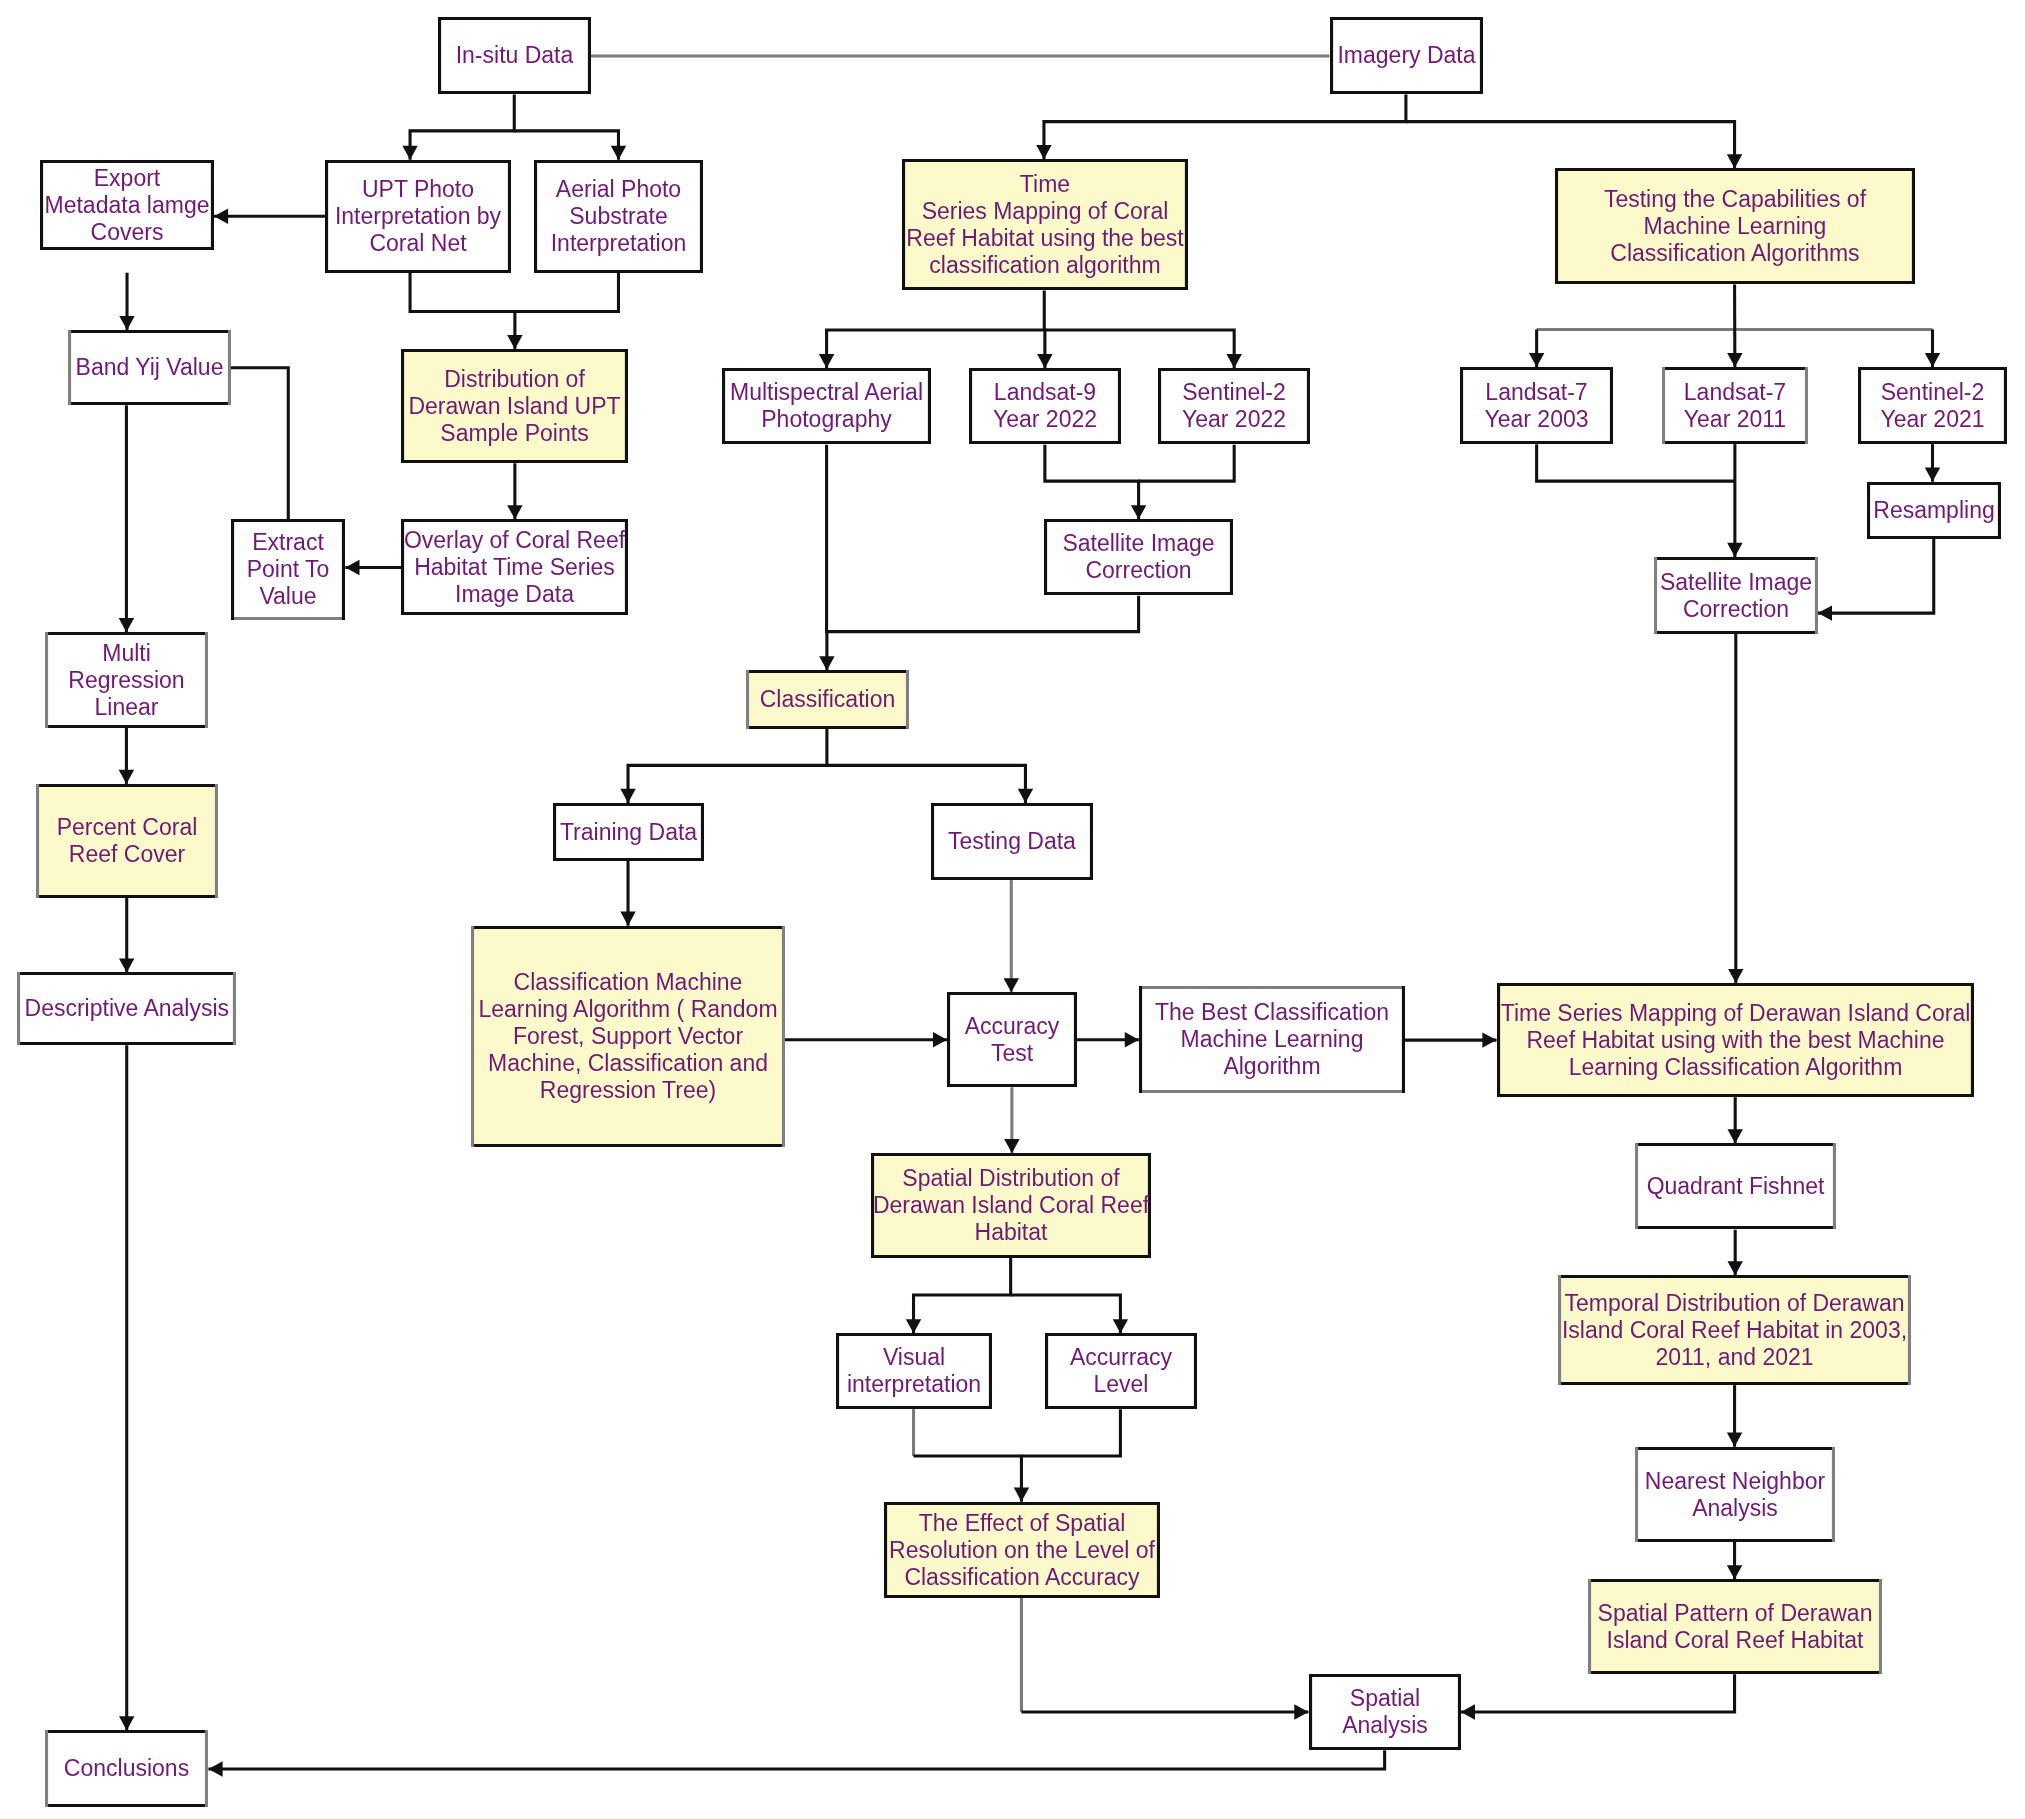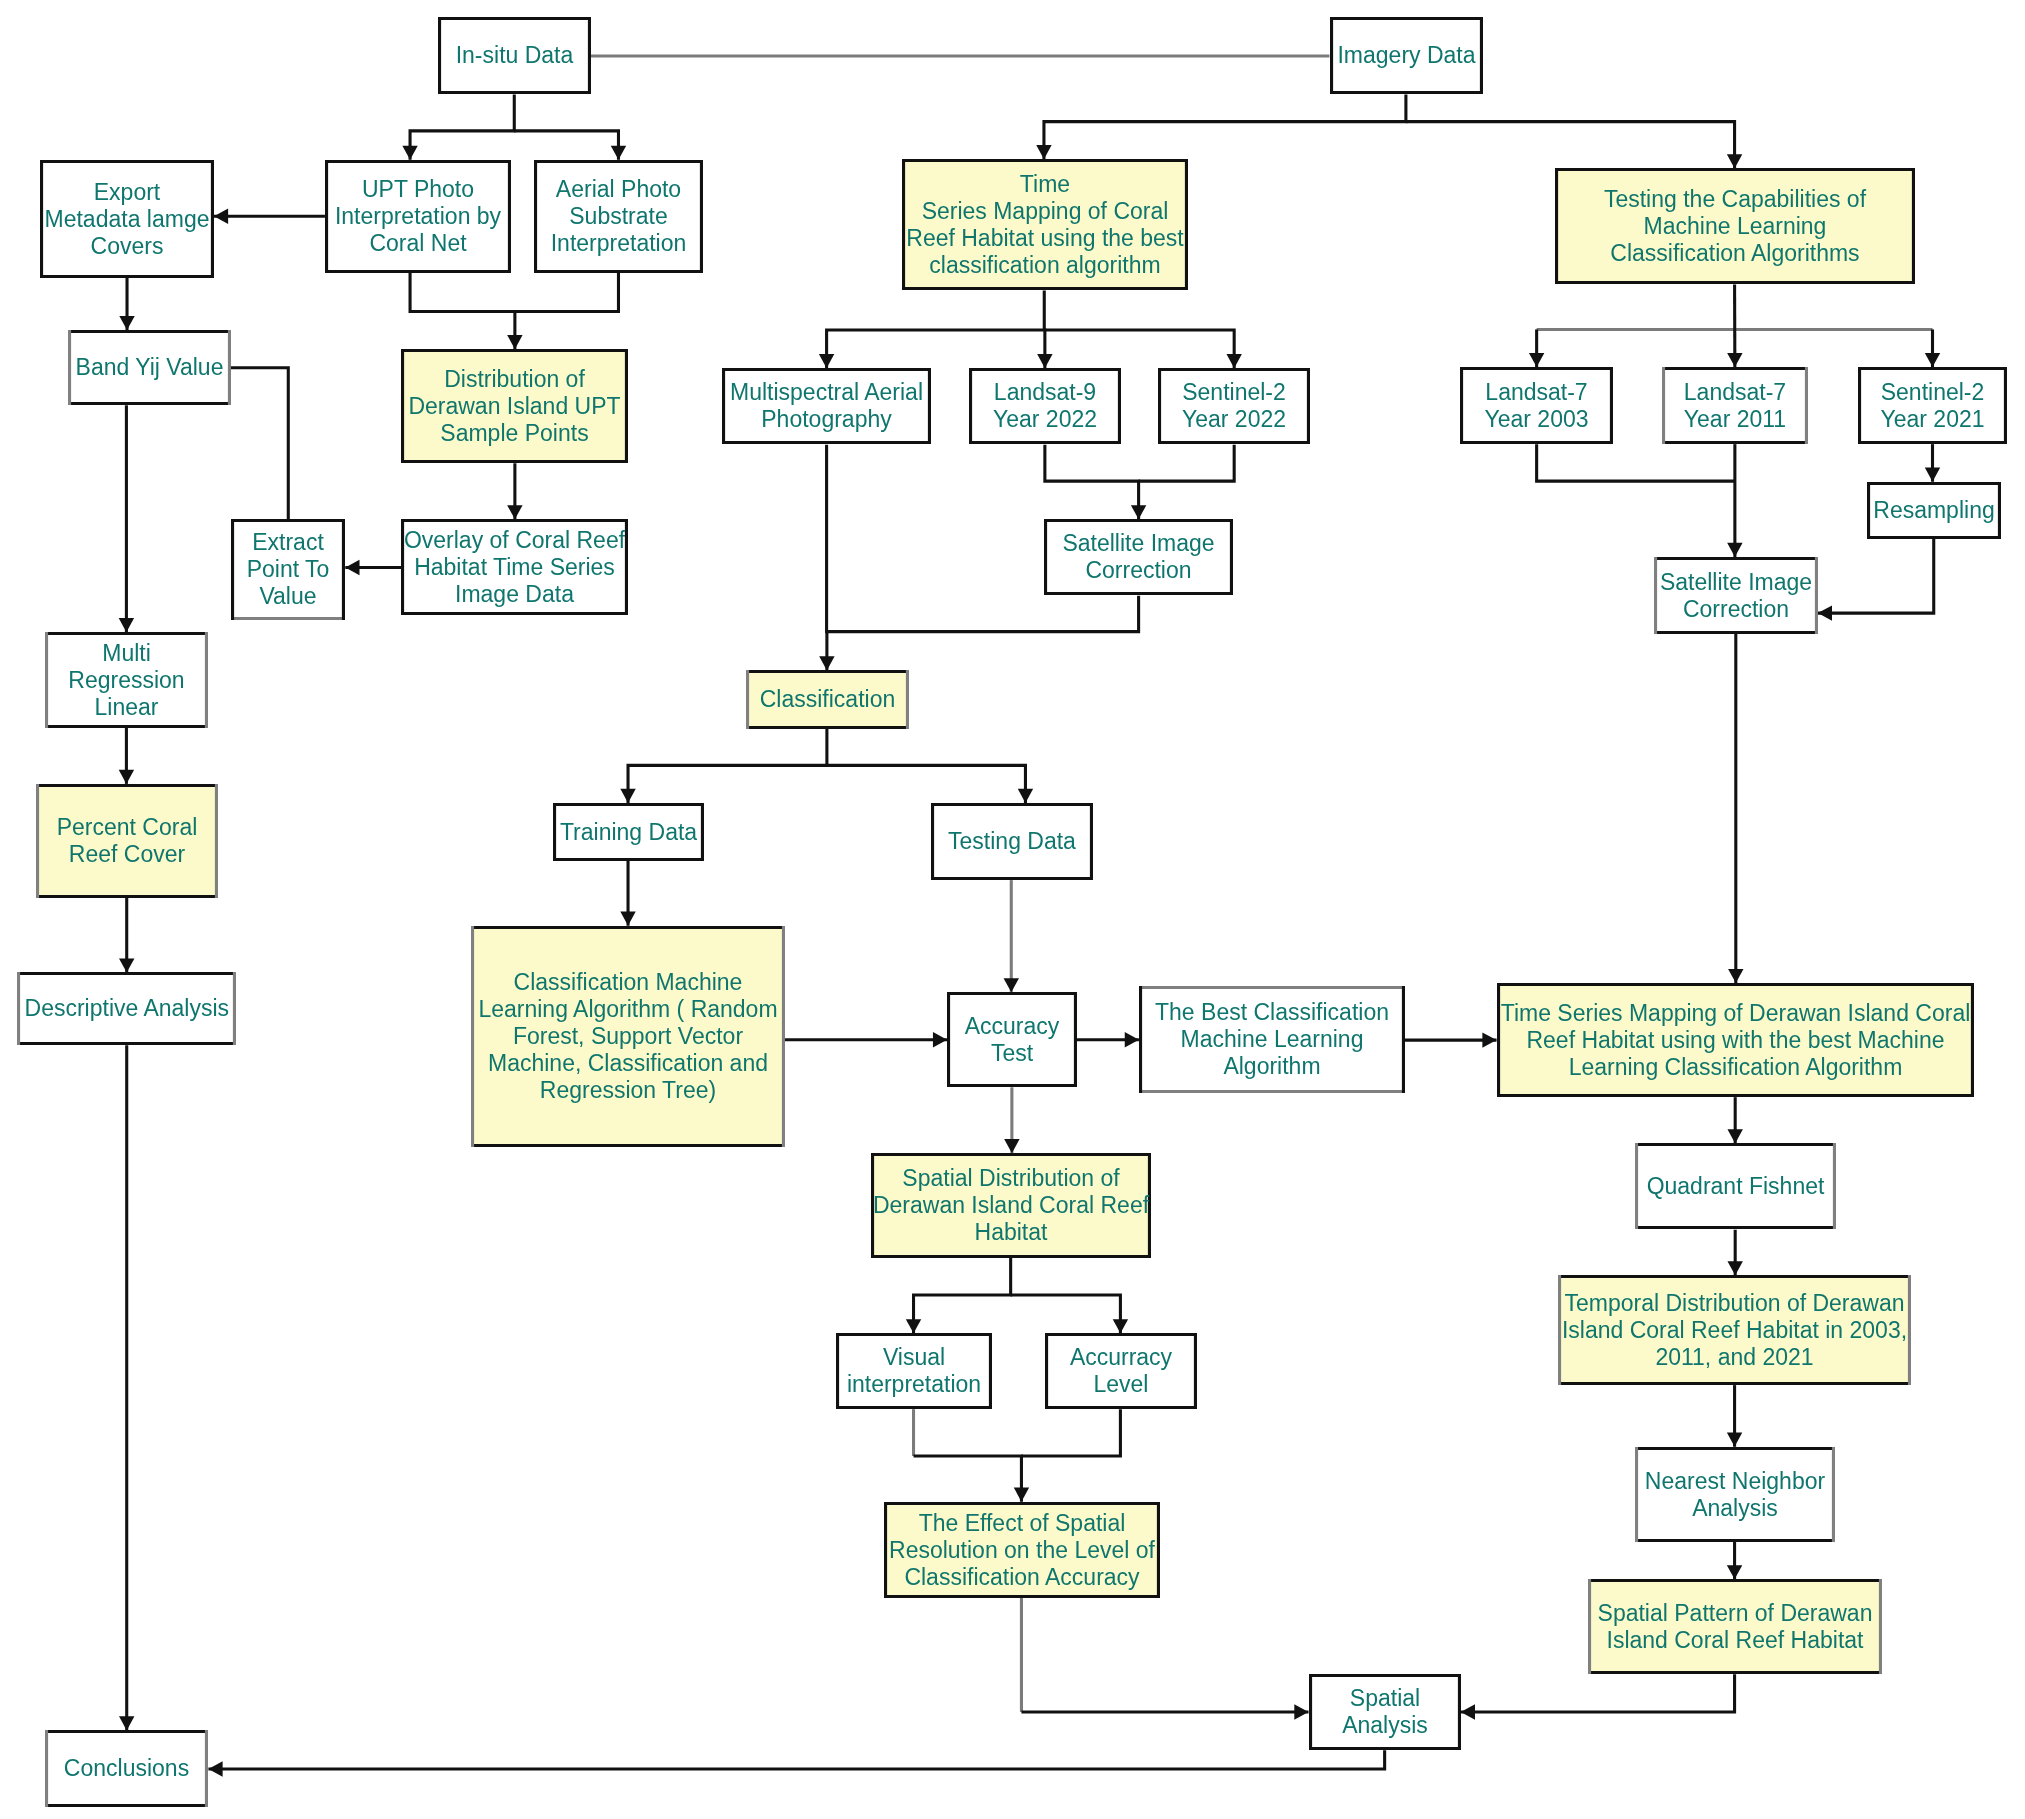--- a/index.html
+++ b/index.html
@@ -3,21 +3,21 @@
 <meta charset="utf-8">
 <title>Research Methodology Flowchart</title>
 <style>
   html,body{margin:0;padding:0;background:#ffffff;}
   #stage{position:relative;width:2025px;height:1820px;background:#ffffff;overflow:hidden;
          font-family:"Liberation Sans",sans-serif;}
   #wires{position:absolute;left:0;top:0;width:2025px;height:1820px;}
   .conn{fill:none;stroke-width:5;stroke-linecap:butt;stroke-linejoin:miter;}
   .node{position:absolute;box-sizing:border-box;display:flex;align-items:center;
         justify-content:center;}
-  .node .inner{display:block;text-align:center;color:#0f766e;font-size:23px;
+  .node .inner{display:block;text-align:center;color:#701a75;font-size:23px;
                line-height:27px;letter-spacing:0px;position:relative;top:0px;}
   .node .ln{display:block;white-space:nowrap;}
   .whitebox{background:#ffffff;}
   .yellow{background:#fcfaca;}
   .bdark{box-shadow:inset 0 0 0 3.1px #111111;}
   .blr{box-shadow:inset 3.1px 0 0 0 #808080, inset -3.1px 0 0 0 #808080,
                   inset 0 3.1px 0 0 #111111, inset 0 -3.1px 0 0 #111111;}
   .btb{box-shadow:inset 3.1px 0 0 0 #111111, inset -3.1px 0 0 0 #111111,
                   inset 0 3.1px 0 0 #808080, inset 0 -3.1px 0 0 #808080;}
   .bb{box-shadow:inset 3.1px 0 0 0 #111111, inset -3.1px 0 0 0 #111111,
@@ -129,21 +129,21 @@
   <div class="node whitebox bdark" style="left:438px;top:17.3px;width:153px;height:77px;">
     <div class="inner">
       <span class="ln">In-situ Data</span>
     </div>
   </div>
   <div class="node whitebox bdark" style="left:1330px;top:17.3px;width:153px;height:77px;">
     <div class="inner">
       <span class="ln">Imagery Data</span>
     </div>
   </div>
-  <div class="node whitebox bdark" style="left:40px;top:160px;width:174px;height:118px;">
+  <div class="node whitebox bdark" style="left:40px;top:160px;width:174px;height:90px;">
     <div class="inner">
       <span class="ln">Export</span>
       <span class="ln">Metadata lamge</span>
       <span class="ln">Covers</span>
     </div>
   </div>
   <div class="node whitebox bdark" style="left:325px;top:160px;width:186px;height:113px;">
     <div class="inner">
       <span class="ln">UPT Photo</span>
       <span class="ln">Interpretation by</span>

